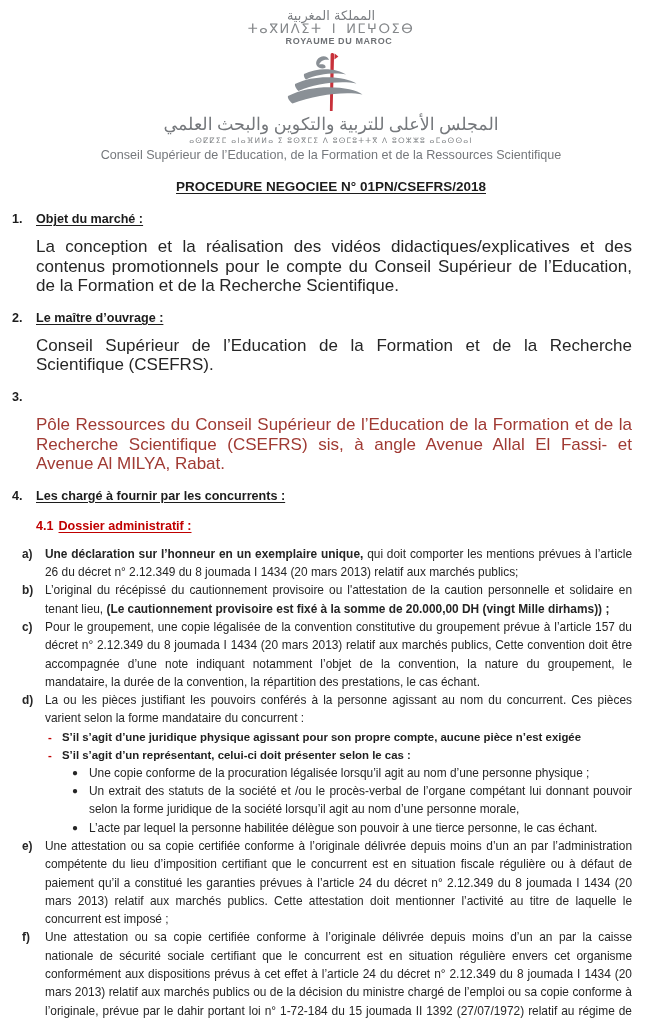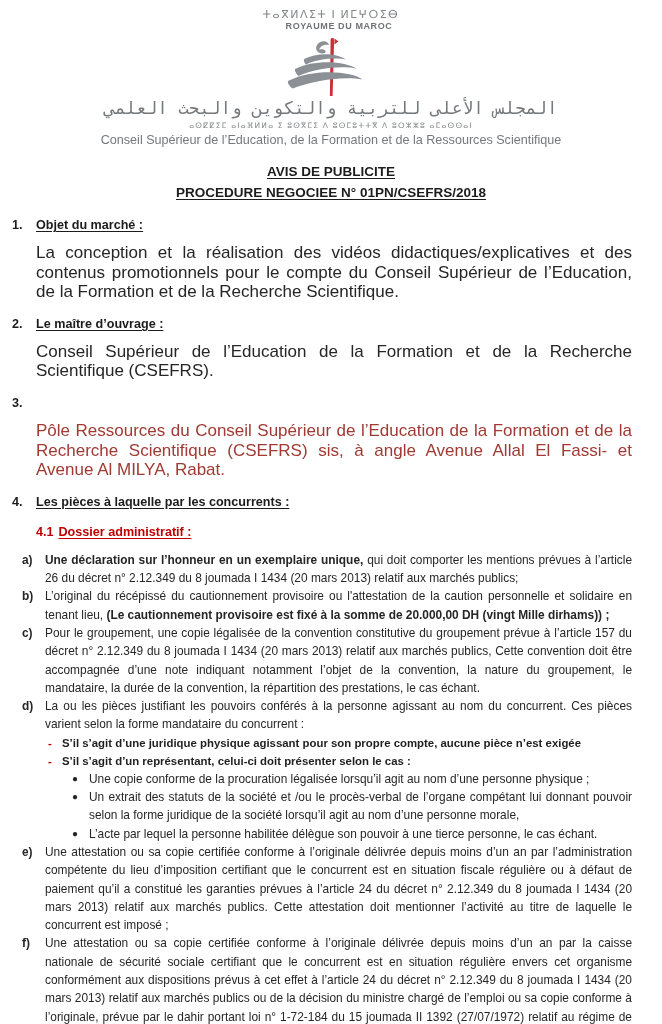--- a/index.html
+++ b/index.html
@@ -4,24 +4,24 @@
 <style>
   html,body{margin:0;padding:0;}
   body{
     width:662px;height:1024px;background:#ffffff;overflow:hidden;
     font-family:"Liberation Sans", sans-serif;color:#212121;
     -webkit-font-smoothing:antialiased;
   }
   
   .header{text-align:center;padding-top:8px;}
   .k-ar{font-family:"DejaVu Sans",sans-serif;font-size:13px;line-height:15px;color:#7b7e82;}
-  .k-tif{font-family:Liberation Serif, serif;font-size:11px;line-height:9px;letter-spacing:1.5px;color:#84878a;margin-top:2px;}
+  .k-tif{font-family:Liberation Mono, monospace;font-size:13px;line-height:9px;letter-spacing:1.5px;color:#84878a;margin-top:2px;}
   .k-fr{font-size:9px;line-height:11px;font-weight:bold;letter-spacing:.6px;color:#6f7276;margin-top:2px;padding-left:16px;}
   .logo-wrap{margin:5px auto 2px;height:60px;}
-  .c-ar{font-family:Liberation Mono, monospace;font-size:17.5px;line-height:21px;color:#75787c;}
+  .c-ar{font-family:Liberation Serif, serif;font-size:17.5px;line-height:21px;color:#75787c;}
   .c-tif{font-family:"DejaVu Sans",sans-serif;font-size:7.5px;line-height:10px;letter-spacing:1.2px;color:#84878a;margin-top:1px;}
   .c-fr{font-size:12.6px;line-height:15px;color:#75787c;margin-top:2px;}
   
   .title-block{text-align:center;margin-top:13px;}
   .title-line{font-size:13.5px;line-height:21px;font-weight:bold;color:#1c1c1c;
     text-decoration:underline;text-underline-offset:2px;}
   
   .sec-row{display:flex;margin:14px 28px 0 12px;font-size:12.6px;line-height:17px;font-weight:bold;color:#1c1c1c;}
   .sec-num{width:24px;flex-shrink:0;}
   .sec-heading{text-decoration:underline;text-underline-offset:2px;}
@@ -40,20 +40,21 @@
   .dash-row{display:flex;margin:0 30px 0 48px;font-size:11.4px;line-height:18px;font-weight:bold;color:#1f1f1f;}
   .dash-glyph{width:14px;flex-shrink:0;color:#c00000;}
   .bullet-row{display:flex;margin:0 30px 0 72px;font-size:11.9px;line-height:18.3px;color:#262626;}
   .bullet-glyph{width:17px;flex-shrink:0;font-size:10px;line-height:18.3px;}
   .bullet-text{flex:1;text-align:justify;}
 </style>
 </head>
 <body>
 
 <div class="header">
+  <div class="k-ar">المملكة المغربية</div>
   <div class="k-tif">ⵜⴰⴳⵍⴷⵉⵜ ⵏ ⵍⵎⵖⵔⵉⴱ</div>
   <div class="k-fr">ROYAUME DU MAROC</div>
 
   <div class="logo-wrap">
     <svg width="132" height="60" viewBox="0 0 132 60" aria-hidden="true">
 
       <path d="M67,1 C68.4,1 69.2,1.6 69.1,3 L67.6,59 L64.9,59 L65.6,3 C65.6,1.7 66,1 67,1 Z" fill="#c8313a"></path>
       <path d="M69.6,1.5 L73.4,4.4 L69.4,7.6 Z" fill="#c8313a"></path>
 
       <path d="M52,8 C55.5,2.5 63,3.5 64,8 C60,6.8 55.2,8.8 54.2,12.6 C58,11.6 61.4,12.8 60.4,15.8 C55,18 48.8,13.6 52,8 Z" fill="#8a9096"></path>
@@ -63,21 +64,20 @@
       <path d="M23,44 C47.5,31 87,34 97.5,42.5 C81,39 50,42.5 27.5,51.5 C24.8,49.3 22.2,46.3 23,44 Z" fill="#8a9096"></path>
     </svg>
   </div>
 
   <div class="c-ar">المجلس الأعلى للتربية والتكوين والبحث العلمي</div>
   <div class="c-tif">ⴰⵙⵇⵇⵉⵎ ⴰⵏⴰⴼⵍⵍⴰ ⵉ ⵓⵙⴳⵎⵉ ⴷ ⵓⵙⵎⵓⵜⵜⴳ ⴷ ⵓⵔⵣⵣⵓ ⴰⵎⴰⵙⵙⴰⵏ</div>
   <div class="c-fr">Conseil Supérieur de l’Education, de la Formation et de la Ressources Scientifique</div>
 </div>
 
 <div class="title-block">
-  <div class="title-line">AVIS DE PUBLICITE</div>
   <div class="title-line">PROCEDURE NEGOCIEE N° 01PN/CSEFRS/2018</div>
 </div>
 
 <div class="sec-row">
   <span class="sec-num">1.</span>
   <span class="sec-heading">Objet du marché :</span>
 </div>
 <div class="sec-body">La conception et la réalisation des vidéos didactiques/explicatives et des contenus promotionnels pour le compte du Conseil Supérieur de l’Education, de la Formation et de la Recherche Scientifique.</div>
 
 <div class="sec-row">
@@ -86,21 +86,21 @@
 </div>
 <div class="sec-body">Conseil Supérieur de l’Education de la Formation et de la Recherche Scientifique (CSEFRS).</div>
 
 <div class="sec-row">
   <span class="sec-num">3.</span>
 </div>
 <div class="sec-body red">Pôle Ressources du Conseil Supérieur de l’Education de la Formation et de la Recherche Scientifique (CSEFRS) sis, à angle Avenue Allal El Fassi- et Avenue Al MILYA, Rabat.</div>
 
 <div class="sec-row">
   <span class="sec-num">4.</span>
-  <span class="sec-heading">Les pièces à laquelle par les concurrents :</span>
+  <span class="sec-heading">Les chargé à fournir par les concurrents :</span>
 </div>
 
 <div class="sub-row">
   <span class="sub-num">4.1</span>
   <span class="sub-heading">Dossier administratif :</span>
 </div>
 
 <div class="items">
 
   <div class="item">

